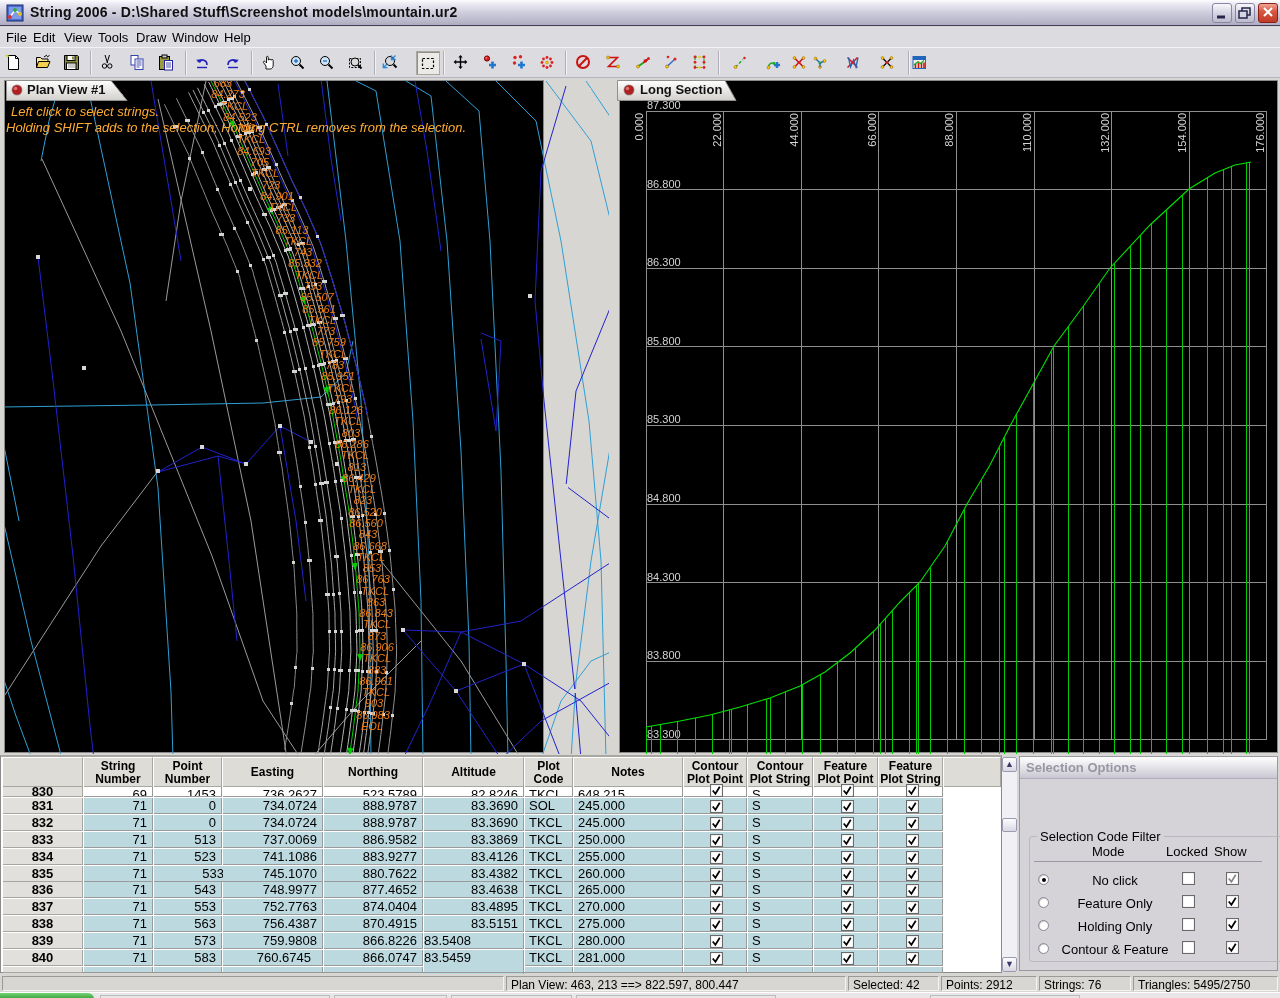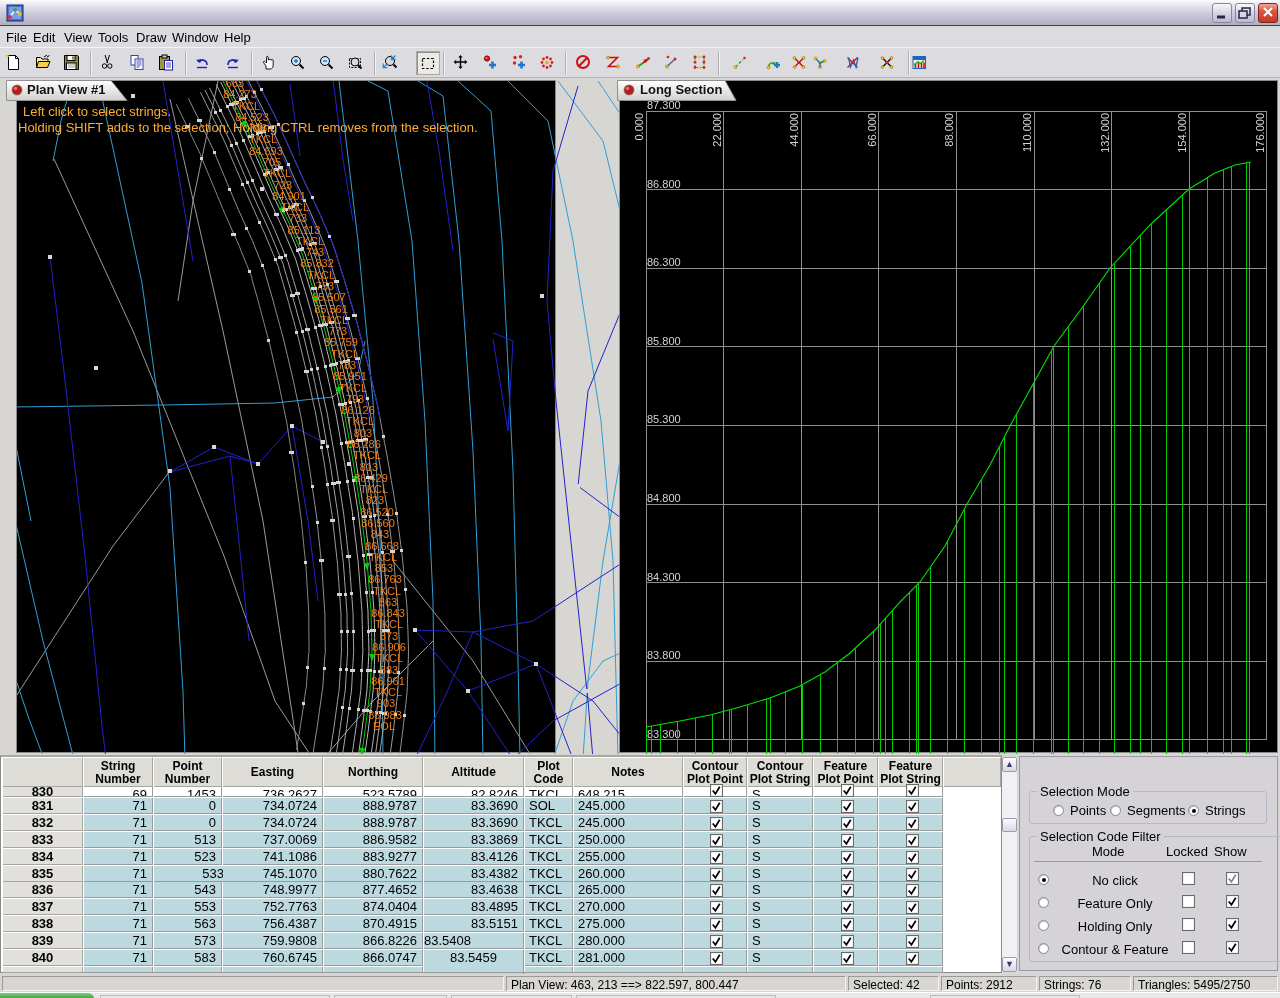--- a/index.html
+++ b/index.html
@@ -31,20 +31,21 @@
 
 <div class="titlebar">
   <svg width="18" height="18" style="position:absolute;left:6px;top:4px" viewBox="0 0 18 18">
     <rect x="1" y="1" width="16" height="16" fill="#4a6fd4" stroke="#1a2a66"></rect>
     <rect x="3" y="3" width="12" height="12" fill="#7e9ae8"></rect>
     <path d="M4 13L9 6l5 4" stroke="#fff" stroke-width="1.5" fill="none"></path>
     <circle cx="4" cy="13" r="2" fill="#e03030"></circle>
       <circle cx="9" cy="6" r="2" fill="#2fae3f"></circle>
       <circle cx="14" cy="10" r="2" fill="#e0c020"></circle>
   </svg>
+  <div class="title-text">String 2006 - D:\Shared Stuff\Screenshot models\mountain.ur2</div>
   <div class="wbtn" style="left:1212px"><svg width="18" height="18">
         <path d="M4 13h8" stroke="#26244a" stroke-width="3"></path>
       </svg></div>
   <div class="wbtn" style="left:1235px"><svg width="18" height="18">
         <rect x="6" y="4" width="8" height="7" fill="none" stroke="#26244a" stroke-width="1.5"></rect>
         <rect x="3" y="7" width="8" height="7" fill="#d6d5e2" stroke="#26244a" stroke-width="1.5"></rect>
       </svg></div>
   <div class="wbtn" style="left:1258px;background:linear-gradient(#f0a698,#d85843 40%,#c03a28);border-color:#8a2015"><svg width="18" height="18">
         <path d="M5 4l8 8M13 4l-8 8" stroke="#fff" stroke-width="2"></path>
       </svg></div>
@@ -250,21 +251,21 @@
         <circle cx="8" cy="8.5" r="1.6" fill="#dd2222"></circle>
       </svg></div>
     <div class="tbtn" style="left:908px;"><svg width="17" height="17" viewBox="0 0 17 17">
         <rect x="2" y="2.5" width="12.5" height="12" fill="#e8f4e8" stroke="#2266bb"></rect>
         <path d="M2 2.5h12.5v3.5h-12.5z" fill="#2266bb"></path>
         <path d="M4.5 14v-4.5M7.5 14V7.5M10.5 14v-5.5M13 14V8.5" stroke="#cc1111" stroke-width="1.6"></path>
         <path d="M3 11l3.5-3 3 1.5 3.5-3" fill="none" stroke="#22aa22" stroke-width="1.2"></path>
       </svg></div>
   </div>
 
-<div class="panel" style="left:16px;top:80px;width:540px;height:673px;border:1px solid #8a8a8a;">
+<div class="panel" style="left:4px;top:80px;width:540px;height:673px;border:1px solid #8a8a8a;font-style:italic;">
     <svg width="604" height="673" viewBox="4 80 604 673" xmlns="http://www.w3.org/2000/svg" style="position:absolute;left:0;top:0" font-family="Liberation Sans, sans-serif">
       <path d="M157.0,98.0 L210.0,330.0 L250.0,520.0 L286.0,758.0" fill="none" stroke="#9a9a9a" stroke-width="1"></path>
       <path d="M41.0,158.0 L120.0,330.0 L211.0,555.0 L262.0,700.0 L300.0,758.0" fill="none" stroke="#9a9a9a" stroke-width="1"></path>
       <path d="M0.0,700.0 L100.0,545.0 L157.0,470.0" fill="none" stroke="#9a9a9a" stroke-width="1"></path>
       <path d="M205.0,80.0 L180.0,200.0 L165.0,300.0" fill="none" stroke="#9a9a9a" stroke-width="1"></path>
       <path d="M420.0,640.0 L360.0,700.0 L310.0,758.0" fill="none" stroke="#9a9a9a" stroke-width="1"></path>
       <path d="M380.0,560.0 L460.0,660.0 L520.0,758.0" fill="none" stroke="#9a9a9a" stroke-width="1"></path>
       <path d="M85.0,78.0 L129.0,282.0 L157.0,487.0 L170.0,691.0 L172.0,758.0" fill="none" stroke="#2f9fd4" stroke-width="1"></path>
       <path d="M0.0,510.0 L30.0,640.0 L61.0,758.0" fill="none" stroke="#2f9fd4" stroke-width="1"></path>
       <path d="M0.0,670.0 L15.0,715.0 L31.0,758.0" fill="none" stroke="#2f9fd4" stroke-width="1"></path>
@@ -934,23 +935,23 @@
   </svg>
 <div class="td selbg" style="left:879px;top:933px;width:64px;height:16px"></div>
 <svg width="13" height="13" viewBox="0 0 12 12" style="position:absolute;left:905.5px;top:935.1499999999999px">
     <rect x="0.5" y="0.5" width="11" height="11" fill="#fff" stroke="#6a6a6a"></rect>
     <path d="M2.5 6l2.5 3 4-6.5" stroke="#000" stroke-width="1.6" fill="none"></path>
   </svg>
 <div class="td selbg" style="left:748px;top:933px;width:65px;height:16px;padding-left:4px"><span style="display:inline-block">S</span></div>
 <div class="rowhdr" style="top:950px;height:16px"><span style="">840</span></div>
 <div class="td selbg" style="left:84px;top:950px;width:69px;height:16px;text-align:right;padding-right:5px"><span style="display:inline-block">71</span></div>
 <div class="td selbg" style="left:154px;top:950px;width:68px;height:16px;text-align:right;padding-right:5px"><span style="display:inline-block">583</span></div>
-<div class="td selbg" style="left:223px;top:950px;width:100px;height:16px;text-align:right;padding-right:5px"><span style="display:inline-block">760.6745</span></div>
+<div class="td selbg" style="left:223px;top:950px;width:100px;height:16px;text-align:right;padding-right:11px"><span style="display:inline-block">760.6745</span></div>
 <div class="td selbg" style="left:324px;top:950px;width:99px;height:16px;text-align:right;padding-right:5px"><span style="display:inline-block">866.0747</span></div>
-<div class="td selbg" style="left:424px;top:950px;width:100px;height:28px;text-align:center;"><span style="display:inline-block">83.5459</span></div>
+<div class="td selbg" style="left:424px;top:950px;width:100px;height:28px;text-align:left;"><span style="display:inline-block">83.5459</span></div>
 <div class="td selbg" style="left:525px;top:950px;width:48px;height:16px;text-align:left;padding-left:4px"><span style="display:inline-block">TKCL</span></div>
 <div class="td selbg" style="left:574px;top:950px;width:109px;height:16px;text-align:left;padding-left:4px"><span style="display:inline-block">281.000</span></div>
 <div class="td selbg" style="left:684px;top:950px;width:63px;height:16px"></div>
 <svg width="13" height="13" viewBox="0 0 12 12" style="position:absolute;left:710.0px;top:952.0499999999998px">
     <rect x="0.5" y="0.5" width="11" height="11" fill="#fff" stroke="#6a6a6a"></rect>
     <path d="M2.5 6l2.5 3 4-6.5" stroke="#000" stroke-width="1.6" fill="none"></path>
   </svg>
 <div class="td selbg" style="left:814px;top:950px;width:64px;height:16px"></div>
 <svg width="13" height="13" viewBox="0 0 12 12" style="position:absolute;left:840.5px;top:952.0499999999998px">
     <rect x="0.5" y="0.5" width="11" height="11" fill="#fff" stroke="#6a6a6a"></rect>
@@ -975,28 +976,22 @@
 <div class="td selbg" style="left:814px;top:967px;width:64px;height:6px"></div>
 <div class="td selbg" style="left:879px;top:967px;width:64px;height:6px"></div>
 
 <div class="sb" style="position:absolute;left:1002px;top:757px;width:15px;height:215px;">
   <div class="sbtn" style="left:0;top:0">▲</div>
   <div class="sbtn" style="left:0;top:61px;height:14px"></div>
   <div class="sbtn" style="left:0;top:200px">▼</div>
 </div>
 
 <div style="position:absolute;left:1019px;top:756px;width:259px;height:215px;background:#d5d3d8;border:1px solid #9a98a4;">
-  <div class="groupbox" style="left:9px;top:34px;width:238px;height:33px">
-    <div class="grouplabel">Selection Mode</div>
-    <div class="radio" style="left:23px;top:13px"></div>
-      <span style="position:absolute;left:40px;top:11px;font-size:13px">Points</span>
-    <div class="radio" style="left:80px;top:13px"></div>
-      <span style="position:absolute;left:97px;top:11px;font-size:13px">Segments</span>
-    <div class="radio on" style="left:158px;top:13px"></div>
-      <span style="position:absolute;left:175px;top:11px;font-size:13px">Strings</span>
+  <div style="position:absolute;left:0;top:0;width:100%;height:22px;background:linear-gradient(#ffffff,#c9c7d2);border-bottom:1px solid #b0aeba;">
+    <span style="position:absolute;left:6px;top:3px;font-weight:bold;font-size:13px;color:#9896a2">Selection Options</span>
   </div>
   <div class="groupbox" style="left:9px;top:79px;width:283px;height:126px">
     <div class="grouplabel">Selection Code Filter</div>
     <div style="position:absolute;left:62px;top:7px;font-size:13px">Mode</div>
     <div style="position:absolute;left:136px;top:7px;font-size:13px">Locked</div>
     <div style="position:absolute;left:184px;top:7px;font-size:13px">Show</div>
     <div style="position:absolute;left:4px;top:24px;width:228px;border-top:1px solid #9a98a4"></div>
       <div class="radio on" style="left:8px;top:37px"></div>
       <div style="position:absolute;left:0;top:36px;width:170px;text-align:center;font-size:13px">No click</div>
       <svg width="13" height="13" viewBox="0 0 12 12" style="position:absolute;left:152px;top:35px">

